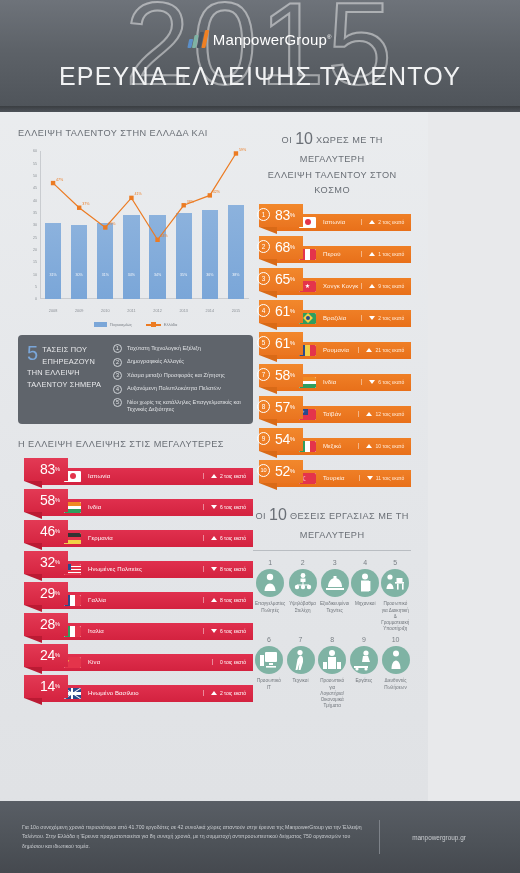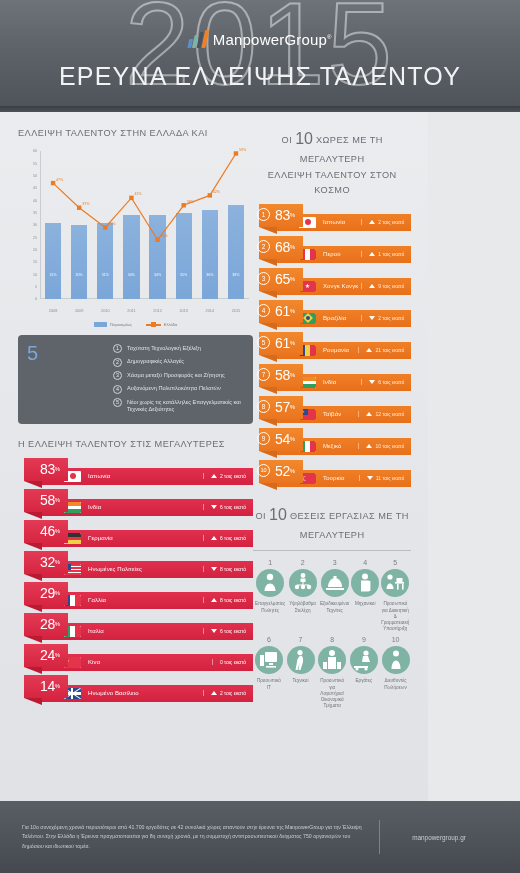--- a/index.html
+++ b/index.html
@@ -271,21 +271,21 @@
             <div>2015</div>
           </div>
         <div class="legend">
           <span><i class="lg-sw"></i><span>Παγκοσμίως</span></span>
           <span><i class="lg-ln"></i><span>Ελλάδα</span></span>
         </div>
       </div>
 
       <div class="trends">
         <div class="trends-head">
-          <span class="num5">5</span>
+          <span class="num5">5</span><span>ΤΑΣΕΙΣ ΠΟΥ ΕΠΗΡΕΑΖΟΥΝ ΤΗΝ ΕΛΛΕΙΨΗ ΤΑΛΕΝΤΟΥ ΣΗΜΕΡΑ</span>
         </div>
         <div class="trends-list" id="trends-list">
             <div class="trend-item">
               <div class="tnum">1</div>
               <div class="ttext">Ταχύτατη Τεχνολογική Εξέλιξη</div>
             </div>
             <div class="trend-item">
               <div class="tnum">2</div>
               <div class="ttext">Δημογραφικές Αλλαγές</div>
             </div>
@@ -299,21 +299,21 @@
             </div>
             <div class="trend-item">
               <div class="tnum">5</div>
               <div class="ttext">Νέοι χωρίς τις κατάλληλες Επαγγελματικές και Τεχνικές Δεξιότητες</div>
             </div>
           </div>
       </div>
 
       <div style="margin-top:13px">
         <div class="sect-title">
-          <div>Η ΕΛΛΕΙΨΗ ΤΑΛΕΝΤΟΥ ΣΤΙΣ ΜΕΓΑΛΥΤΕΡΕΣ</div>
+          <div>Η ΕΛΛΕΙΨΗ ΕΛΛΕΙΨΗΣ ΣΤΙΣ ΜΕΓΑΛΥΤΕΡΕΣ</div>
         </div>
         <div class="rank-list" id="econ-list">
             <div class="rank-row r-row">
               <div class="rank-bar r">
                 <div class="flag">
                   <div style="position:absolute;inset:0;background:#fff"></div>
                   <div style="position:absolute;left:50%;top:50%;transform:translate(-50%,-50%);width:6px;height:6px;border-radius:50%;background:#e4344b"></div>
                 </div>
                 <div class="cname">Ιαπωνία</div>
                 <div class="delta">

